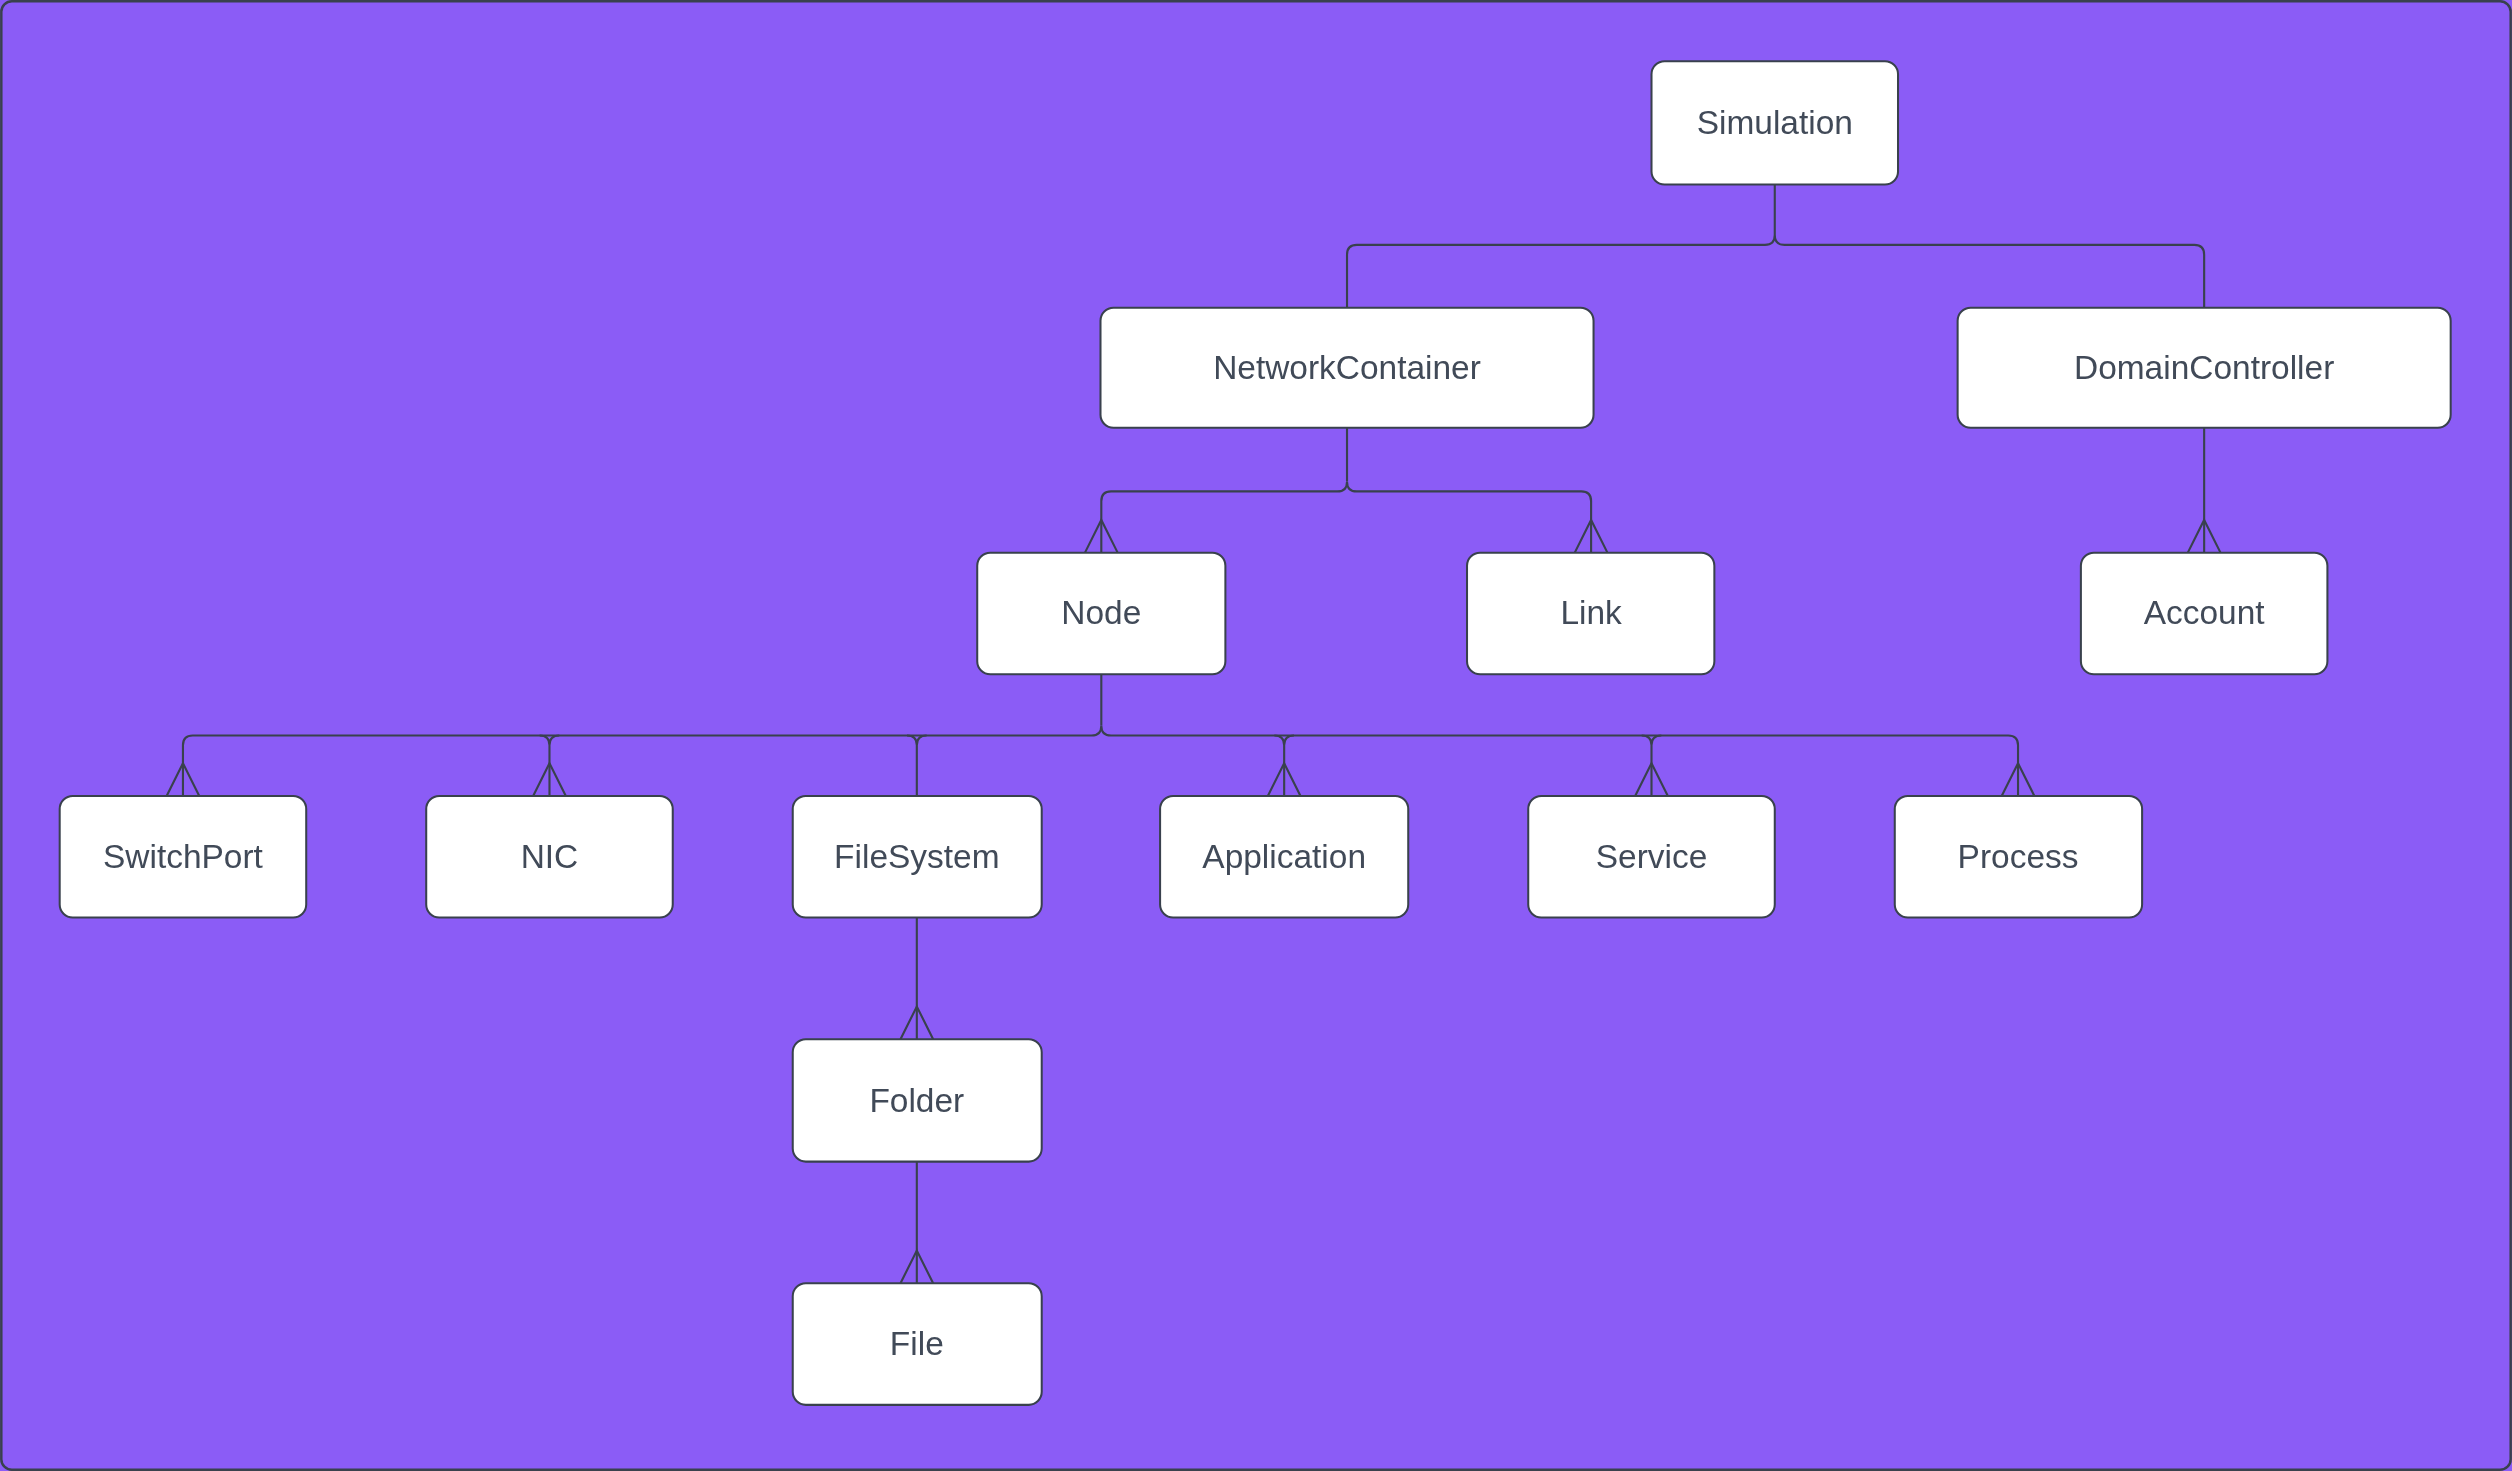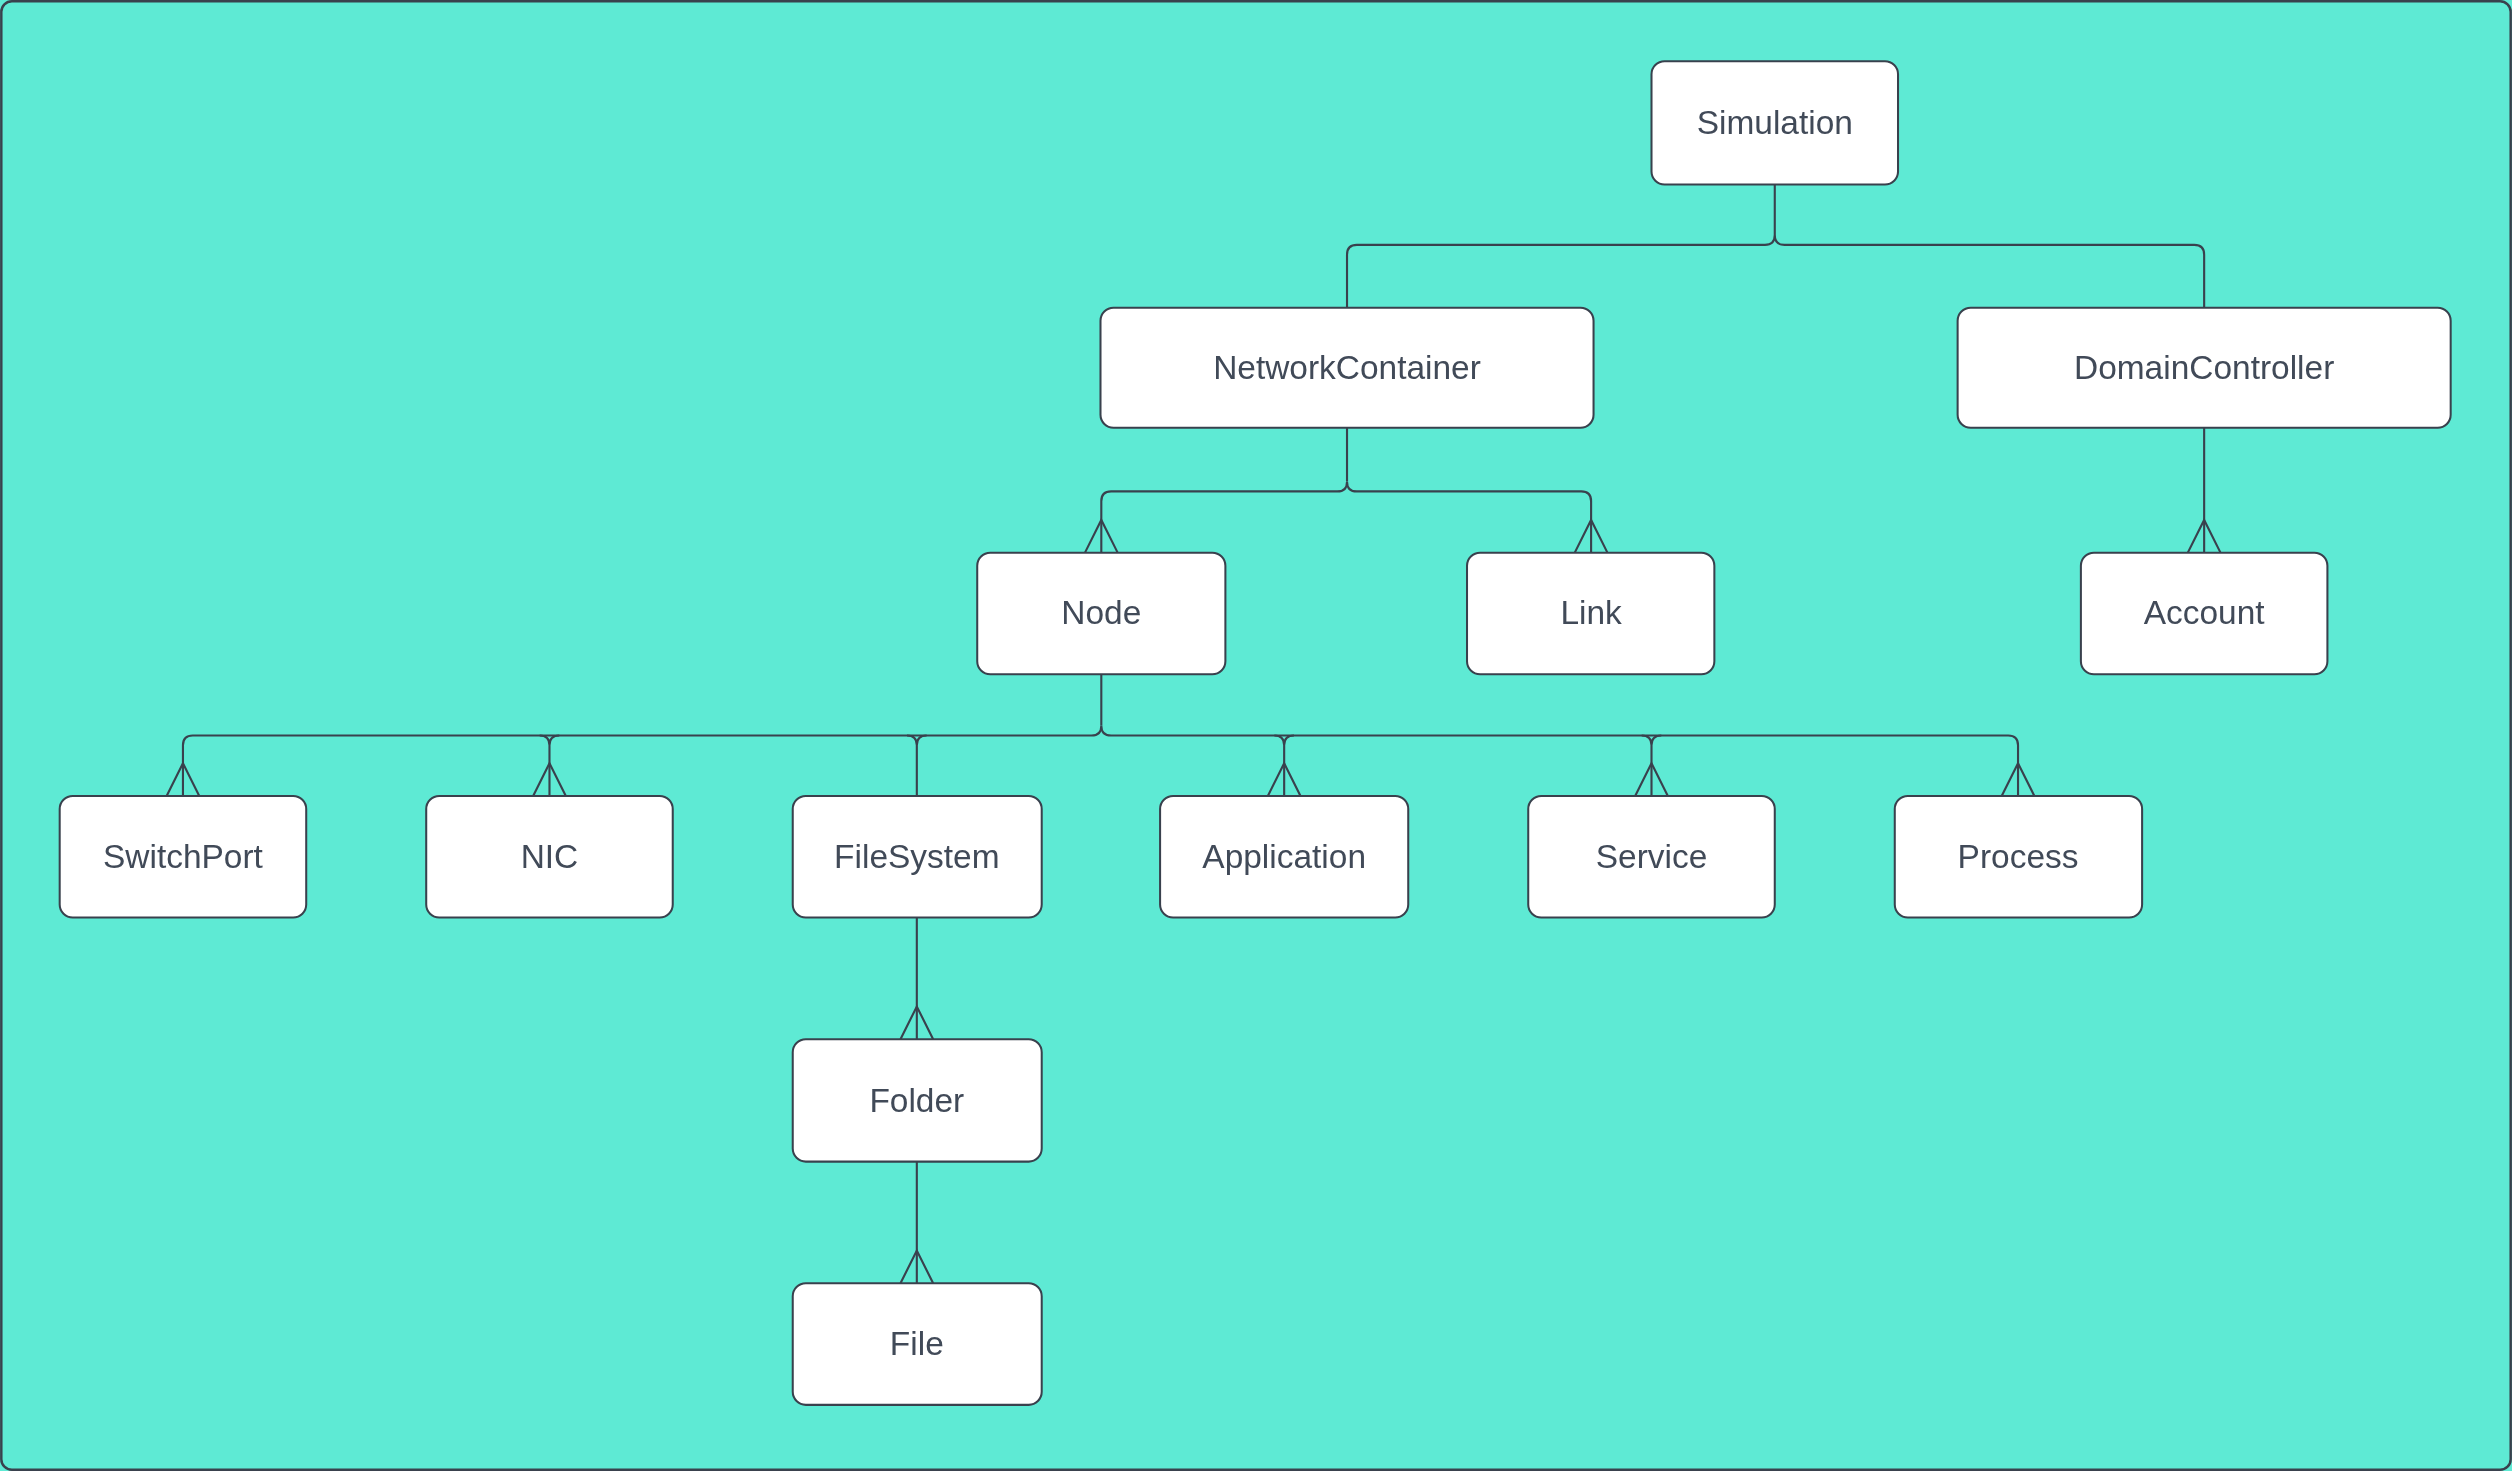--- a/index.html
+++ b/index.html
@@ -7,21 +7,21 @@
     padding: 0;
     background: #ffffff;
     width: 2512px;
     height: 1471px;
     font-family: "Liberation Sans", sans-serif;
   }
   .canvas {
     position: relative;
     width: 2512px;
     height: 1471px;
-    background: #5eead4;
+    background: #8b5cf6;
     text-align: center;
   }
   svg { display: block; }
   .edge {
     fill: none;
     stroke: #39414d;
     stroke-width: 2.6;
     stroke-linecap: butt;
   }
   .arrowhead {

